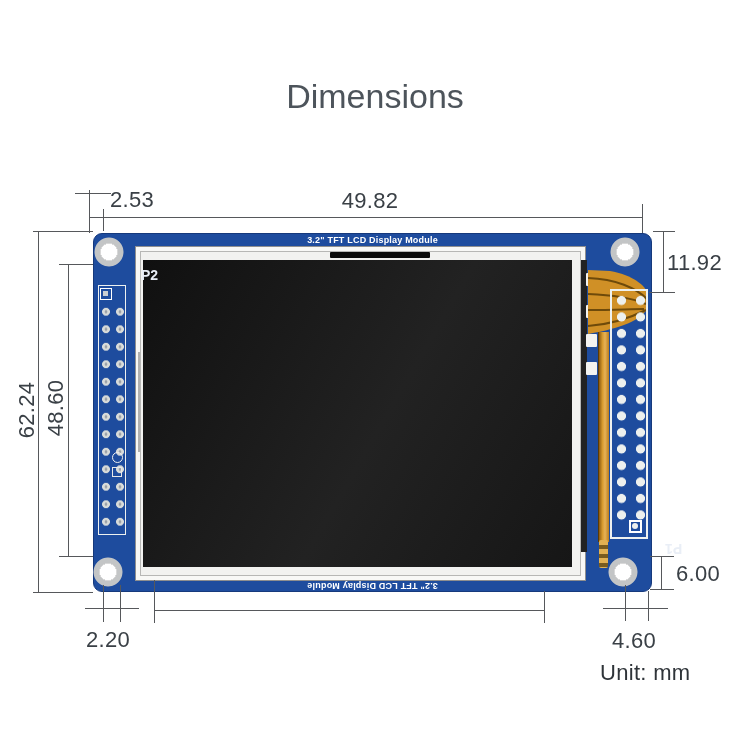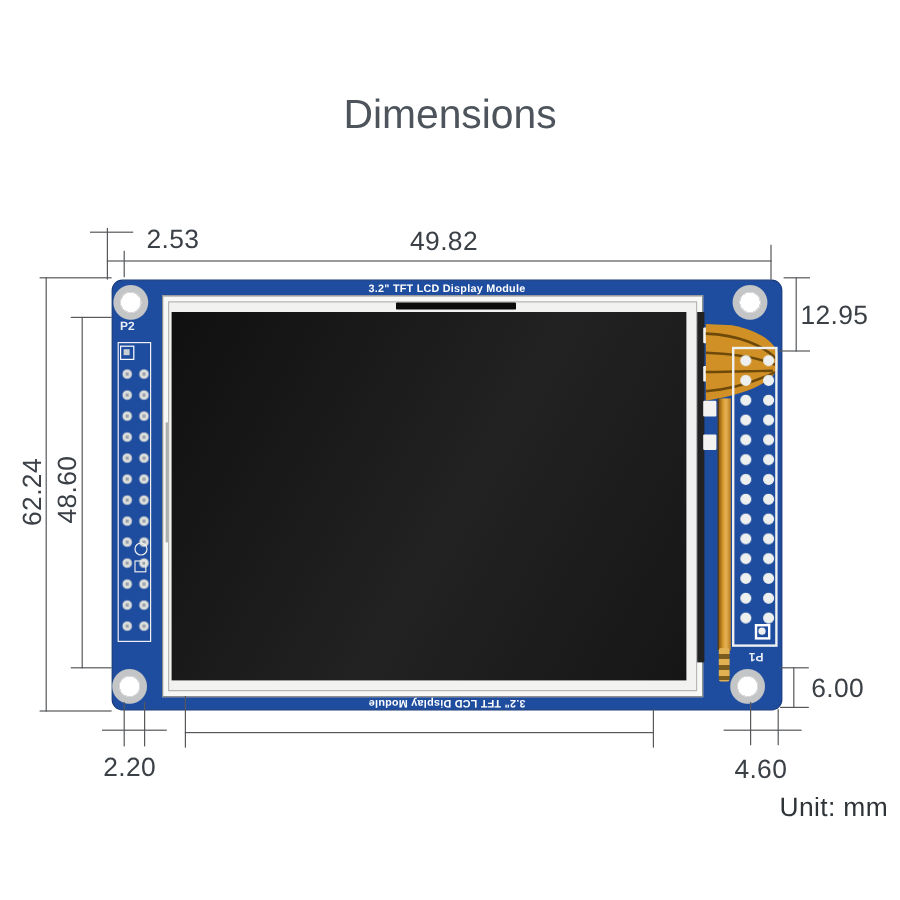--- a/index.html
+++ b/index.html
@@ -17,21 +17,21 @@
          background:radial-gradient(circle at 50% 50%, #ffffff 0 8px, #d8d8d8 8px 9px,
                     #c3c5c6 9px 14px, rgba(0,0,0,0) 15px);}
   .tab{position:absolute;width:11px;height:13px;background:#f3f3f1;border-radius:1px;}
   .hdr-outline{position:absolute;box-sizing:border-box;border:2px solid #eef1f0;}
   .p1holes{position:absolute;
      background-image:radial-gradient(circle at 9.5px 8.5px, #edf0ee 4.2px, rgba(0,0,0,0) 4.9px);
      background-size:19px 16.5px;}
   .p2holes{position:absolute;
      background-image:radial-gradient(circle at 7px 8.75px, #9aa0a8 1.5px, #d9dcda 1.6px 3.6px, rgba(0,0,0,0) 4.3px);
      background-size:14px 17.5px;}
-  .plabel{position:absolute;color:#e9eef6;font-weight:700;font-size:10px;}
+  .plabel{position:absolute;color:#e9eef6;font-weight:700;font-size:14px;margin-left:41px;}
 </style>
 </head>
 <body>
 
 <div id="stage">
 
   <div class="abs ctr" style="left:0;top:76px;width:750px;font-size:34px;line-height:40px;color:#4d545b;font-weight:500;">Dimensions</div>
 
   <div class="abs" style="left:93px;top:233px;width:559px;height:359px;background:#1e4c9e;border:1px solid #16397c;
               border-radius:9px;box-sizing:border-box;"></div>
@@ -88,27 +88,27 @@
   <div class="mhole" style="left:93px;top:557px;"></div>
   <div class="mhole" style="left:608px;top:557px;"></div>
 
   <div class="silk" style="left:93px;top:579px;width:559px;line-height:13px;transform:rotate(180deg);">3.2" TFT LCD Display Module</div>
 
   <div class="line" style="left:89px;top:217px;width:554px;height:1px;"></div>
   <div class="line" style="left:89px;top:190px;width:1px;height:43px;"></div>
   <div class="line" style="left:103px;top:209px;width:1px;height:22px;"></div>
   <div class="line" style="left:642px;top:204px;width:1px;height:29px;"></div>
   <div class="line" style="left:75px;top:193px;width:36px;height:1px;"></div>
-  <div class="dimtxt" style="left:110px;top:187px;margin-left:12px;">2.53</div>
+  <div class="dimtxt" style="left:110px;top:187px;">2.53</div>
   <div class="dimtxt ctr" style="left:320px;top:188px;width:100px;">49.82</div>
 
   <div class="line" style="left:653px;top:231px;width:22px;height:1px;"></div>
   <div class="line" style="left:663px;top:231px;width:1px;height:62px;"></div>
   <div class="line" style="left:649px;top:292px;width:26px;height:1px;"></div>
-  <div class="dimtxt" style="left:667px;top:250px;">12.95</div>
+  <div class="dimtxt" style="left:667px;top:250px;">11.92</div>
 
   <div class="line" style="left:38px;top:231px;width:1px;height:362px;"></div>
   <div class="line" style="left:33px;top:231px;width:60px;height:1px;"></div>
   <div class="line" style="left:33px;top:592px;width:60px;height:1px;"></div>
   <div class="dimtxt ctr rot90" style="left:-18px;top:397px;width:90px;height:26px;">62.24</div>
 
   <div class="line" style="left:68px;top:264px;width:1px;height:293px;"></div>
   <div class="line" style="left:59px;top:264px;width:34px;height:1px;"></div>
   <div class="line" style="left:59px;top:556px;width:34px;height:1px;"></div>
   <div class="dimtxt ctr rot90" style="left:11px;top:395px;width:90px;height:26px;">48.60</div>
@@ -125,15 +125,15 @@
 
   <div class="line" style="left:154px;top:580px;width:1px;height:43px;"></div>
   <div class="line" style="left:544px;top:591px;width:1px;height:32px;"></div>
   <div class="line" style="left:154px;top:610px;width:391px;height:1px;"></div>
 
   <div class="line" style="left:625px;top:585px;width:1px;height:36px;"></div>
   <div class="line" style="left:648px;top:591px;width:1px;height:30px;"></div>
   <div class="line" style="left:603px;top:608px;width:65px;height:1px;"></div>
   <div class="dimtxt ctr" style="left:594px;top:628px;width:80px;">4.60</div>
 
-  <div class="dimtxt" style="left:600px;top:660px;width:140px;text-align:right;color:#2f3439;">Unit: mm</div>
+  <div class="dimtxt" style="left:600px;top:660px;width:140px;text-align:left;color:#2f3439;">Unit: mm</div>
 
 </div>
 
 </body></html>

